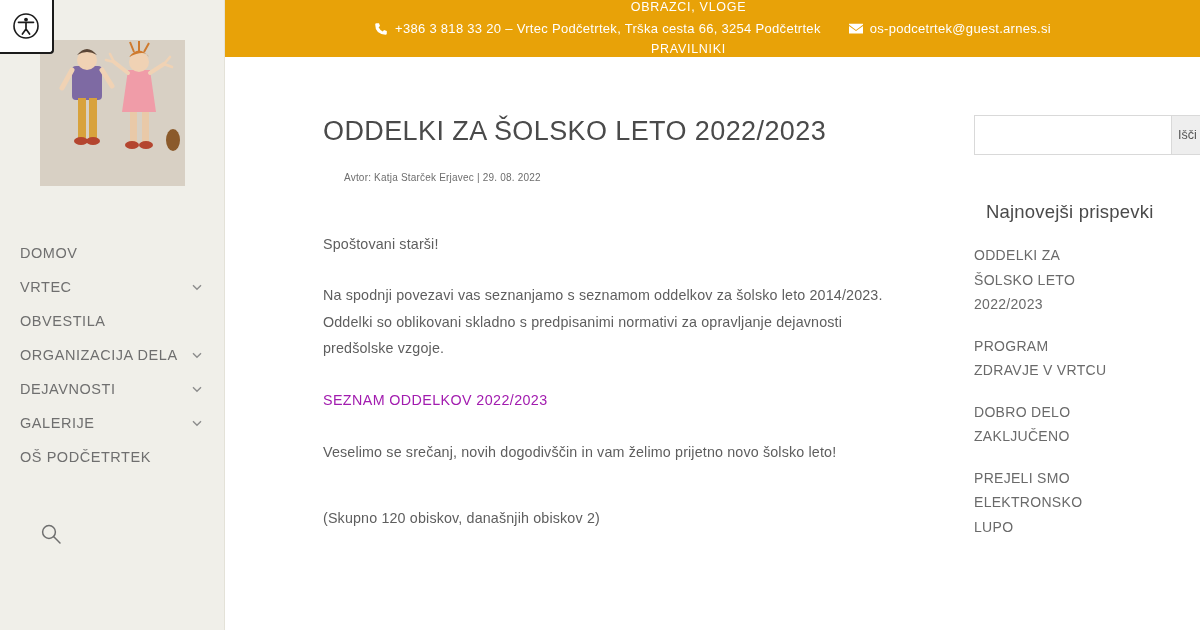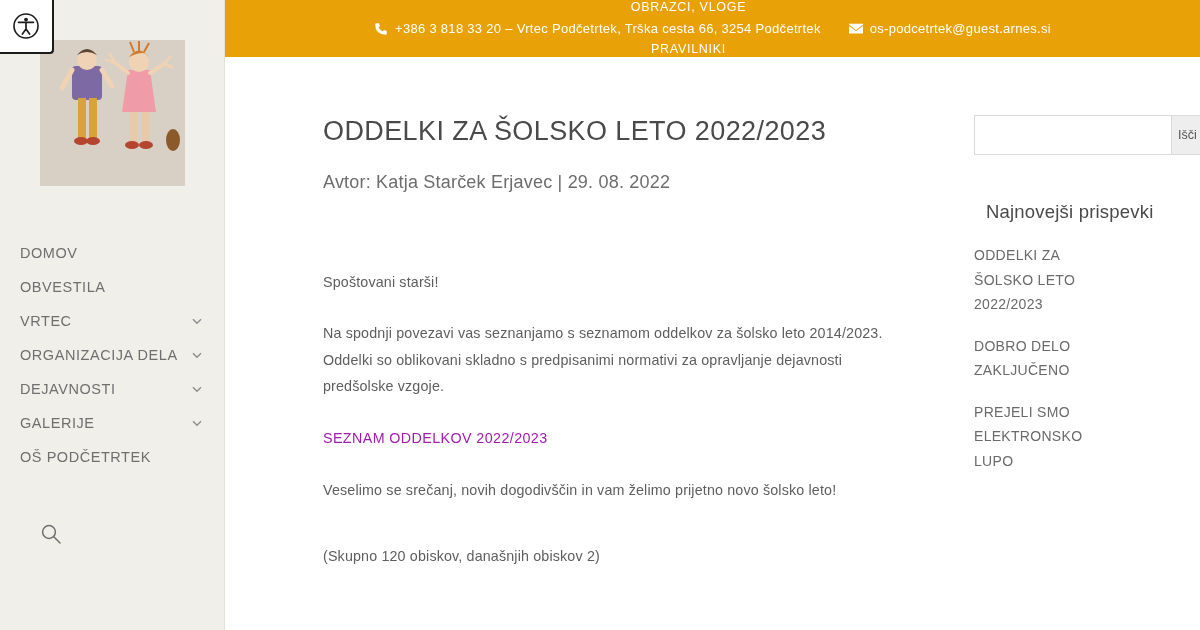--- a/index.html
+++ b/index.html
@@ -133,25 +133,26 @@
   .page-title {
     margin: 0;
     font-size: 27px;
     font-weight: 400;
     color: #4a4a4a;
     letter-spacing: .4px;
     line-height: 1.25;
   }
   .post-meta {
     margin-top: 23px;
-    font-size: 18px;
+    font-size: 10px;
     color: #6d6d6d;
     letter-spacing: .2px;
-  }
-  .body-copy { margin-top: 76px; }
+    margin-left: 21px;
+  }
+  .body-copy { margin-top: 48px; }
   .body-copy p {
     margin: 0 0 25px 0;
     font-size: 14.3px;
     line-height: 1.85;
     color: #5e5e5e;
     letter-spacing: .15px;
     max-width: 575px;
   }
   .body-copy p.link-p { margin-bottom: 26px; }
   .body-copy a.inline-link {
@@ -257,29 +258,29 @@
         </g>
         <ellipse cx="133" cy="100" rx="7" ry="11" fill="#8b5a2b"></ellipse>
       </svg>
     </div>
 
     <nav class="nav">
       <a class="nav-item">
         <span>DOMOV</span>
       </a>
       <a class="nav-item">
-        <span>OBVESTILA</span>
-      </a>
-      <a class="nav-item">
         <span>VRTEC</span>
         <span class="caret">
           <svg width="12" height="12" viewBox="0 0 12 12">
               <path d="M2 4.2 L6 8.2 L10 4.2" fill="none" stroke="#8d8d8d" stroke-width="1.4"></path>
             </svg>
         </span>
+      </a>
+      <a class="nav-item">
+        <span>OBVESTILA</span>
       </a>
       <a class="nav-item">
         <span>ORGANIZACIJA DELA</span>
         <span class="caret">
           <svg width="12" height="12" viewBox="0 0 12 12">
               <path d="M2 4.2 L6 8.2 L10 4.2" fill="none" stroke="#8d8d8d" stroke-width="1.4"></path>
             </svg>
         </span>
       </a>
       <a class="nav-item">
@@ -359,20 +360,23 @@
       <input class="search-input" type="text" placeholder="" style="">
       <button class="search-submit">Išči</button>
     </div>
 
     <h2 class="widget-title">Najnovejši prispevki</h2>
     <ul class="recent-list">
       <li>
           <a href="#">ODDELKI ZA ŠOLSKO LETO 2022/2023</a>
         </li>
       <li>
+          <a href="#">PROGRAM ZDRAVJE V VRTCU</a>
+        </li>
+      <li>
           <a href="#">DOBRO DELO ZAKLJUČENO</a>
         </li>
       <li>
           <a href="#">PREJELI SMO ELEKTRONSKO LUPO</a>
         </li>
     </ul>
   </div>
 
 </div>
 

